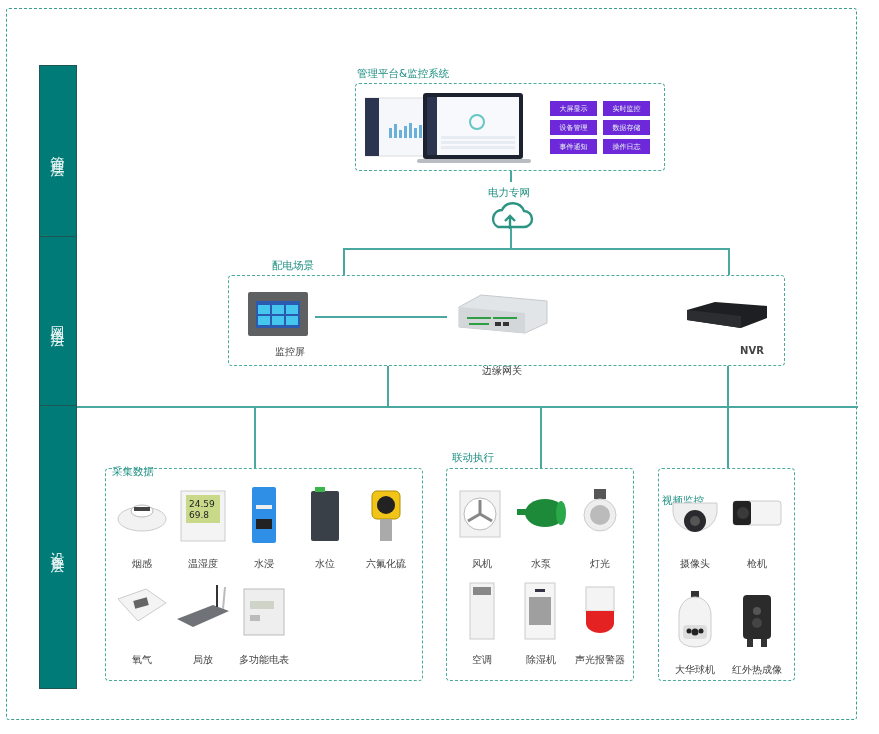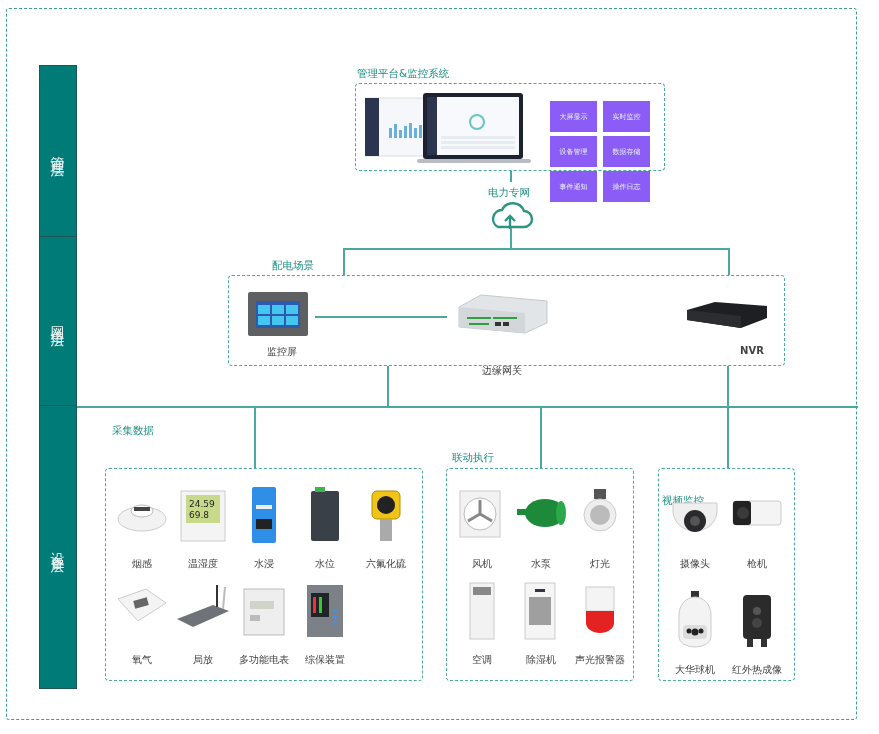--- a/index.html
+++ b/index.html
@@ -4,21 +4,21 @@
 <style>
   html,body{margin:0;padding:0;background:#fff;}
   body{width:879px;height:734px;position:relative;overflow:hidden;font-family:"DejaVu Sans","Liberation Sans",sans-serif;}
   .abs{position:absolute;}
   .outer{left:6px;top:8px;width:851px;height:712px;border:1px dashed #3aa090;border-radius:3px;box-sizing:border-box;}
   .side{left:39px;width:38px;background:#007b77;color:#e8f5f3;font-size:14px;text-align:center;display:flex;align-items:center;justify-content:center;writing-mode:vertical-rl;letter-spacing:4px;box-sizing:border-box;border:1px solid #1f5552;}
   .dbox{border:1.6px dashed #4aaa9c;border-radius:4px;box-sizing:border-box;}
   .title{font-size:10.5px;color:#1d8f82;white-space:nowrap;}
   .line{background:#4aa8a0;}
   .lbl{font-size:10px;color:#444;text-align:center;white-space:nowrap;}
-  .btn{width:47px;height:31px;background:#8b5cf6;color:#e9f6f2;font-size:7px;display:flex;align-items:center;justify-content:center;}
+  .btn{width:47px;height:15px;background:#6d28d9;color:#e9f6f2;font-size:7px;display:flex;align-items:center;justify-content:center;}
   .dev{width:60px;text-align:center;}
   .dev .pic{height:60px;display:flex;align-items:center;justify-content:center;text-decoration:underline;}
   .dev .lbl{margin-top:12px;}
 </style>
 </head>
 <body>
 
 <div class="abs outer"></div>
 
 <div class="abs side" style="top:65px;height:172px;">
@@ -85,21 +85,21 @@
   <rect x="8" y="9" width="44" height="27" fill="#2a5bb0"></rect>
   <g fill="#45c6ee">
       <rect x="10" y="13" width="12" height="9"></rect>
       <rect x="24" y="13" width="12" height="9"></rect>
       <rect x="38" y="13" width="12" height="9"></rect>
       <rect x="10" y="24" width="12" height="9"></rect>
       <rect x="24" y="24" width="12" height="9"></rect>
       <rect x="38" y="24" width="12" height="9"></rect>
     </g>
 </svg>
-<div class="abs lbl" style="left:252px;top:345px;width:60px;">监控屏</div>
+<div class="abs lbl" style="left:260px;top:345px;width:60px;">监控屏</div>
 <div class="abs line" style="left:315px;top:316px;width:132px;height:1.5px;"></div>
 <svg class="abs" style="left:455px;top:293px;" width="95" height="42">
   <polygon points="4,14 26,2 92,8 92,30 70,40 4,34" fill="#e2e5e8" stroke="#c5c9cd"></polygon>
   <polygon points="4,14 70,20 70,40 4,34" fill="#d3d7da"></polygon>
   <rect x="12" y="24" width="24" height="2" fill="#2ea043"></rect>
     <rect x="38" y="24" width="24" height="2" fill="#2ea043"></rect>
   <rect x="14" y="30" width="20" height="2" fill="#2ea043"></rect>
     <rect x="40" y="29" width="6" height="4" fill="#333"></rect>
     <rect x="48" y="29" width="6" height="4" fill="#333"></rect>
 </svg>
@@ -109,21 +109,21 @@
   <polygon points="2,10 56,16 56,28 2,20" fill="#2c2d30"></polygon>
 </svg>
 <div class="abs lbl" style="left:722px;top:345px;width:60px;font-weight:bold;">NVR</div>
 
 <div class="abs line" style="left:387px;top:366px;width:1.5px;height:41px;"></div>
 <div class="abs line" style="left:727px;top:366px;width:1.5px;height:102px;"></div>
 <div class="abs line" style="left:77px;top:406px;width:781px;height:1.5px;"></div>
 <div class="abs line" style="left:254px;top:406px;width:1.5px;height:62px;"></div>
 <div class="abs line" style="left:540px;top:406px;width:1.5px;height:62px;"></div>
 
-<div class="abs title" style="left:112px;top:424px;">采集数据</div>
+<div class="abs title" style="left:112px;top:465px;">采集数据</div>
 <div class="abs dbox" style="left:105px;top:468px;width:318px;height:213px;"></div>
 <div class="abs" id="collect-grid" style="left:112px;top:485px;width:305px;display:grid;grid-template-columns:repeat(5,61px);row-gap:10px;">
     <div class="dev">
       <div class="pic">
         <svg width="60" height="60" viewBox="0 0 60 60">
           <ellipse cx="30" cy="34" rx="24" ry="12" fill="#f2f2f2" stroke="#ccc"></ellipse>
           <ellipse cx="30" cy="26" rx="11" ry="6" fill="#fff" stroke="#bbb"></ellipse>
           <rect x="22" y="22" width="16" height="4" fill="#444"></rect>
         </svg>
       </div>
@@ -190,36 +190,20 @@
     </div>
     <div class="dev">
       <div class="pic">
         <svg width="60" height="60" viewBox="0 0 60 60">
           <rect x="10" y="8" width="40" height="46" fill="#eee" stroke="#bbb"></rect>
           <rect x="16" y="20" width="24" height="8" fill="#cfd4c9"></rect>
           <rect x="16" y="34" width="10" height="6" fill="#bbb"></rect>
         </svg>
       </div>
       <div class="lbl">多功能电表</div>
-    </div>
-    <div class="dev">
-      <div class="pic">
-        <svg width="60" height="60" viewBox="0 0 60 60">
-          <rect x="12" y="4" width="36" height="52" fill="#7c8087"></rect>
-          <rect x="16" y="12" width="18" height="24" fill="#202429"></rect>
-          <rect x="18" y="16" width="3" height="16" fill="#e33"></rect>
-          <rect x="24" y="16" width="3" height="16" fill="#3c3"></rect>
-          <g fill="#4a8ee0">
-            <circle cx="40" cy="30" r="2"></circle>
-            <circle cx="40" cy="36" r="2"></circle>
-            <circle cx="40" cy="42" r="2"></circle>
-          </g>
-        </svg>
-      </div>
-      <div class="lbl">综保装置</div>
     </div>
   </div>
 
 <div class="abs title" style="left:452px;top:451px;">联动执行</div>
 <div class="abs dbox" style="left:446px;top:468px;width:188px;height:213px;"></div>
 <div class="abs" id="actuate-grid" style="left:452px;top:485px;width:178px;display:grid;grid-template-columns:repeat(3,59px);row-gap:10px;">
     <div class="dev">
       <div class="pic">
         <svg width="60" height="60" viewBox="0 0 60 60">
           <rect x="8" y="6" width="40" height="46" fill="#f2f2f2" stroke="#ccc"></rect>

